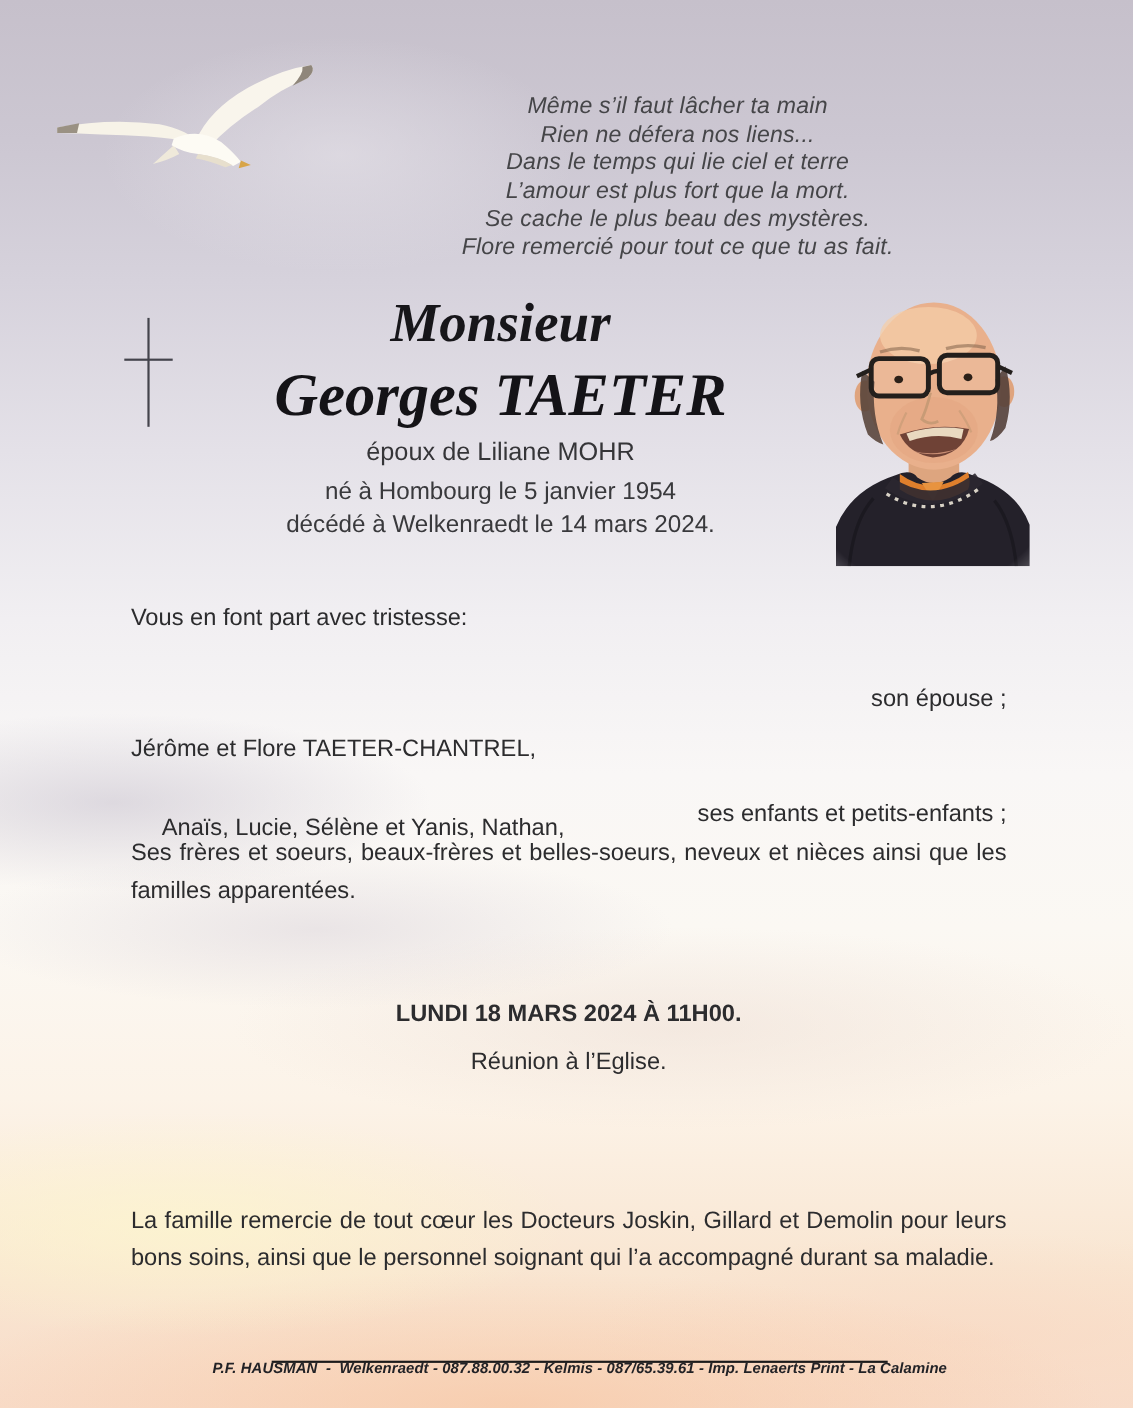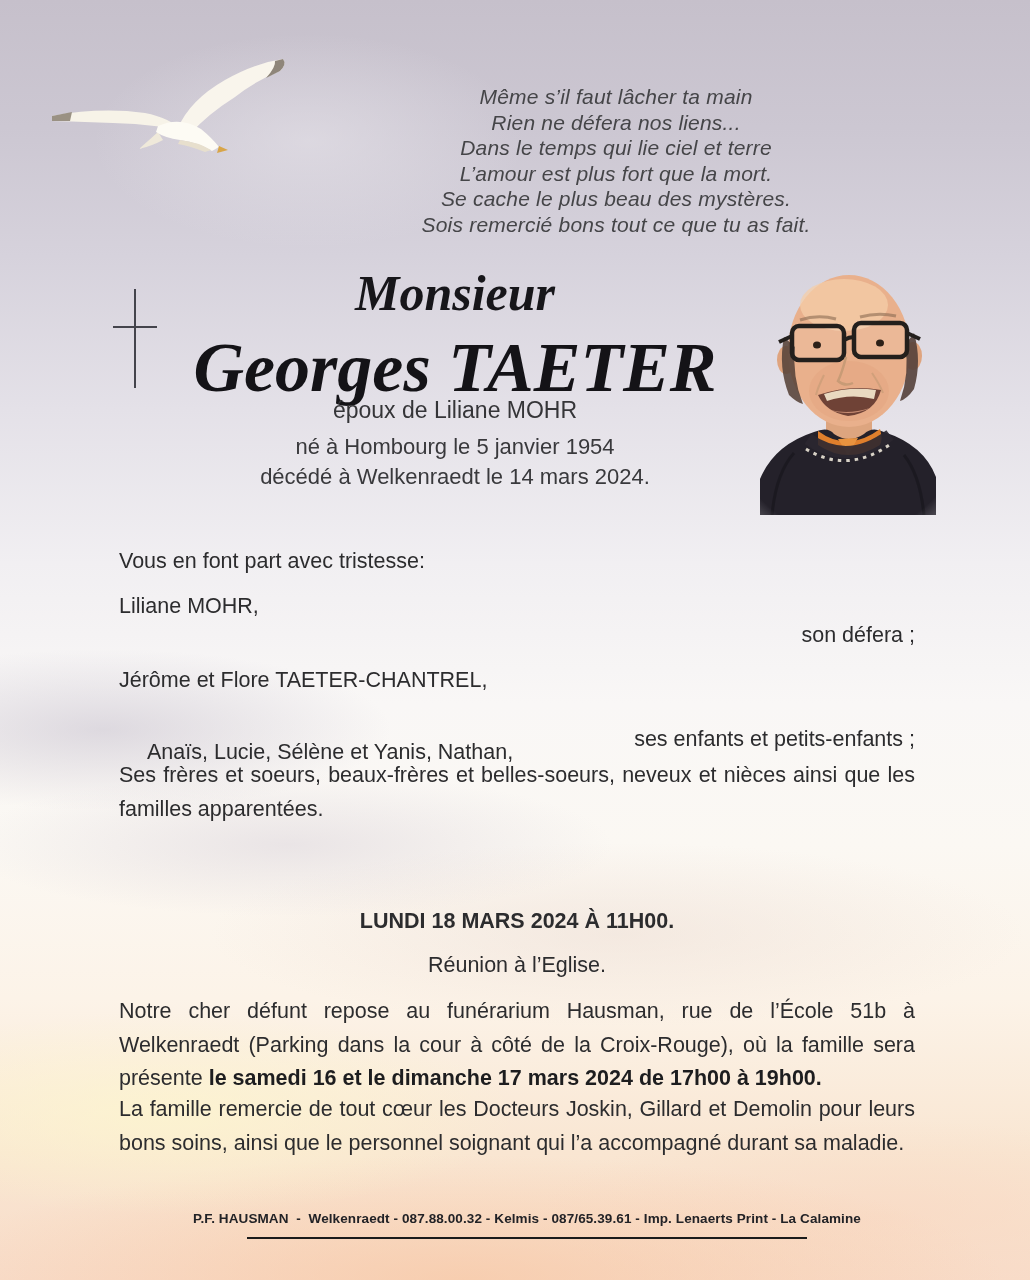--- a/index.html
+++ b/index.html
@@ -46,21 +46,21 @@
   
   .titleblock { position: absolute; left: 100px; top: 0; width: 710px; height: 500px; text-align: center; }
   .salutation {
     position: absolute; left: 0; top: 266px; width: 100%;
     font-family: "Liberation Serif", serif; font-style: italic; font-weight: 700;
     font-size: 50px; line-height: 1.1; color: #17161a;
   }
   .deceased-name {
     position: absolute; left: 0; top: 329px; width: 100%;
     font-family: "Liberation Serif", serif; font-style: italic; font-weight: 700;
-    font-size: 70px; line-height: 1.1; color: #141317;
+    font-size: 55px; line-height: 1.1; color: #141317;
   }
   .spouse-line { position: absolute; left: 0; top: 397px; width: 100%; font-size: 23px; color: #353538; }
   .birth-line  { position: absolute; left: 0; top: 434px; width: 100%; font-size: 22px; color: #39393c; }
   .death-line  { position: absolute; left: 0; top: 464px; width: 100%; font-size: 22px; color: #39393c; }
 
   
   .portrait {
     position: absolute; left: 742px; top: 263px; width: 210px; height: 252px;
     -webkit-mask-image: radial-gradient(ellipse 94% 92% at 50% 48%, #000 66%, transparent 98%);
     mask-image: radial-gradient(ellipse 94% 92% at 50% 48%, #000 66%, transparent 98%);
@@ -80,22 +80,22 @@
   .p-liturgy  { top: 833px; text-align: justify; }
   .p-datetime { top: 905px; text-align: center; font-weight: 700; font-size: 22px; color: #1c1c1e; }
   .p-meeting  { top: 949px; text-align: center; }
   .p-viewing  { top: 995px; text-align: justify; }
   .p-viewing .bold { font-weight: 700; color: #1d1d1f; }
   .p-thanks   { top: 1093px; text-align: justify; }
 
   
   .footer-line { position: absolute; left: 247px; top: 1237px; width: 560px; height: 0; border-top: 2px solid #1b1b1b; }
   .footer-text {
-    position: absolute; left: 180px; top: 1211px; width: 694px;
-    text-align: center; font-weight: 600;
+    position: absolute; left: 180px; top: 1236px; width: 694px;
+    text-align: center; font-style: italic; font-weight: 600;
     font-size: 13.5px; color: #222226; letter-spacing: 0.1px;
   }
 </style>
 </head>
 <body>
 
 <div class="page">
 
   <div class="seagull">
     <svg viewBox="0 0 250 115" xmlns="http://www.w3.org/2000/svg" aria-hidden="true">
@@ -114,21 +114,21 @@
       <path d="M179,98 L188,102 L177,105 Z" fill="#d8a548"></path>
     </svg>
   </div>
 
   <div class="poem">
     <div>Même s’il faut lâcher ta main</div>
     <div>Rien ne défera nos liens...</div>
     <div>Dans le temps qui lie ciel et terre</div>
     <div>L’amour est plus fort que la mort.</div>
     <div>Se cache le plus beau des mystères.</div>
-    <div>Sois remercié bons tout ce que tu as fait.</div>
+    <div>Flore remercié pour tout ce que tu as fait.</div>
   </div>
 
   <div class="cross">
     <div class="v"></div>
     <div class="h"></div>
   </div>
 
   <div class="titleblock">
     <div class="salutation">Monsieur</div>
     <div class="deceased-name">Georges TAETER</div>
@@ -189,33 +189,31 @@
 
       <path d="M76,132 Q108,121 139,127 Q133,150 106,153 Q84,149 76,132 Z" fill="#6f4236"></path>
       <path d="M82,131 Q108,123 134,127 L132,136 Q108,130 85,138 Z" fill="#e9d9c0"></path>
       <path d="M88,147 Q107,152 128,145 Q118,150 106,150 Q96,150 88,147 Z" fill="#c98e74"></path>
     </svg>
   </div>
 
   <div class="bodycol">
     <p class="p-intro">Vous en font part avec tristesse:</p>
 
-    <p class="p-liliane">Liliane MOHR,</p>
-    <p class="p-rel1">son défera ;</p>
+    <p class="p-rel1">son épouse ;</p>
 
     <p class="p-jerome">Jérôme et Flore TAETER-CHANTREL,</p>
     <p class="p-anais">Anaïs, Lucie, Sélène et Yanis, Nathan,</p>
     <p class="p-rel2">ses enfants et petits-enfants ;</p>
 
     <p class="p-family">Ses frères et soeurs, beaux-frères et belles-soeurs, neveux et nièces ainsi que les familles apparentées.</p>
 
     <p class="p-datetime">LUNDI 18 MARS 2024 À 11H00.</p>
     <p class="p-meeting">Réunion à l’Eglise.</p>
 
-    <p class="p-viewing"><span>Notre cher défunt repose au funérarium Hausman, rue de l’École 51b à Welkenraedt (Parking dans la cour à côté de la Croix-Rouge), où la famille sera présente </span><span class="bold">le samedi 16 et le dimanche 17 mars 2024 de 17h00 à 19h00.</span></p>
 
     <p class="p-thanks">La famille remercie de tout cœur les Docteurs Joskin, Gillard et Demolin pour leurs bons soins, ainsi que le personnel soignant qui l’a accompagné durant sa maladie.</p>
   </div>
 
   <div class="footer-line"></div>
   <div class="footer-text">P.F. HAUSMAN&nbsp; -&nbsp; Welkenraedt - 087.88.00.32 - Kelmis - 087/65.39.61 - Imp. Lenaerts Print - La Calamine</div>
 
 </div>
 
 </body></html>

